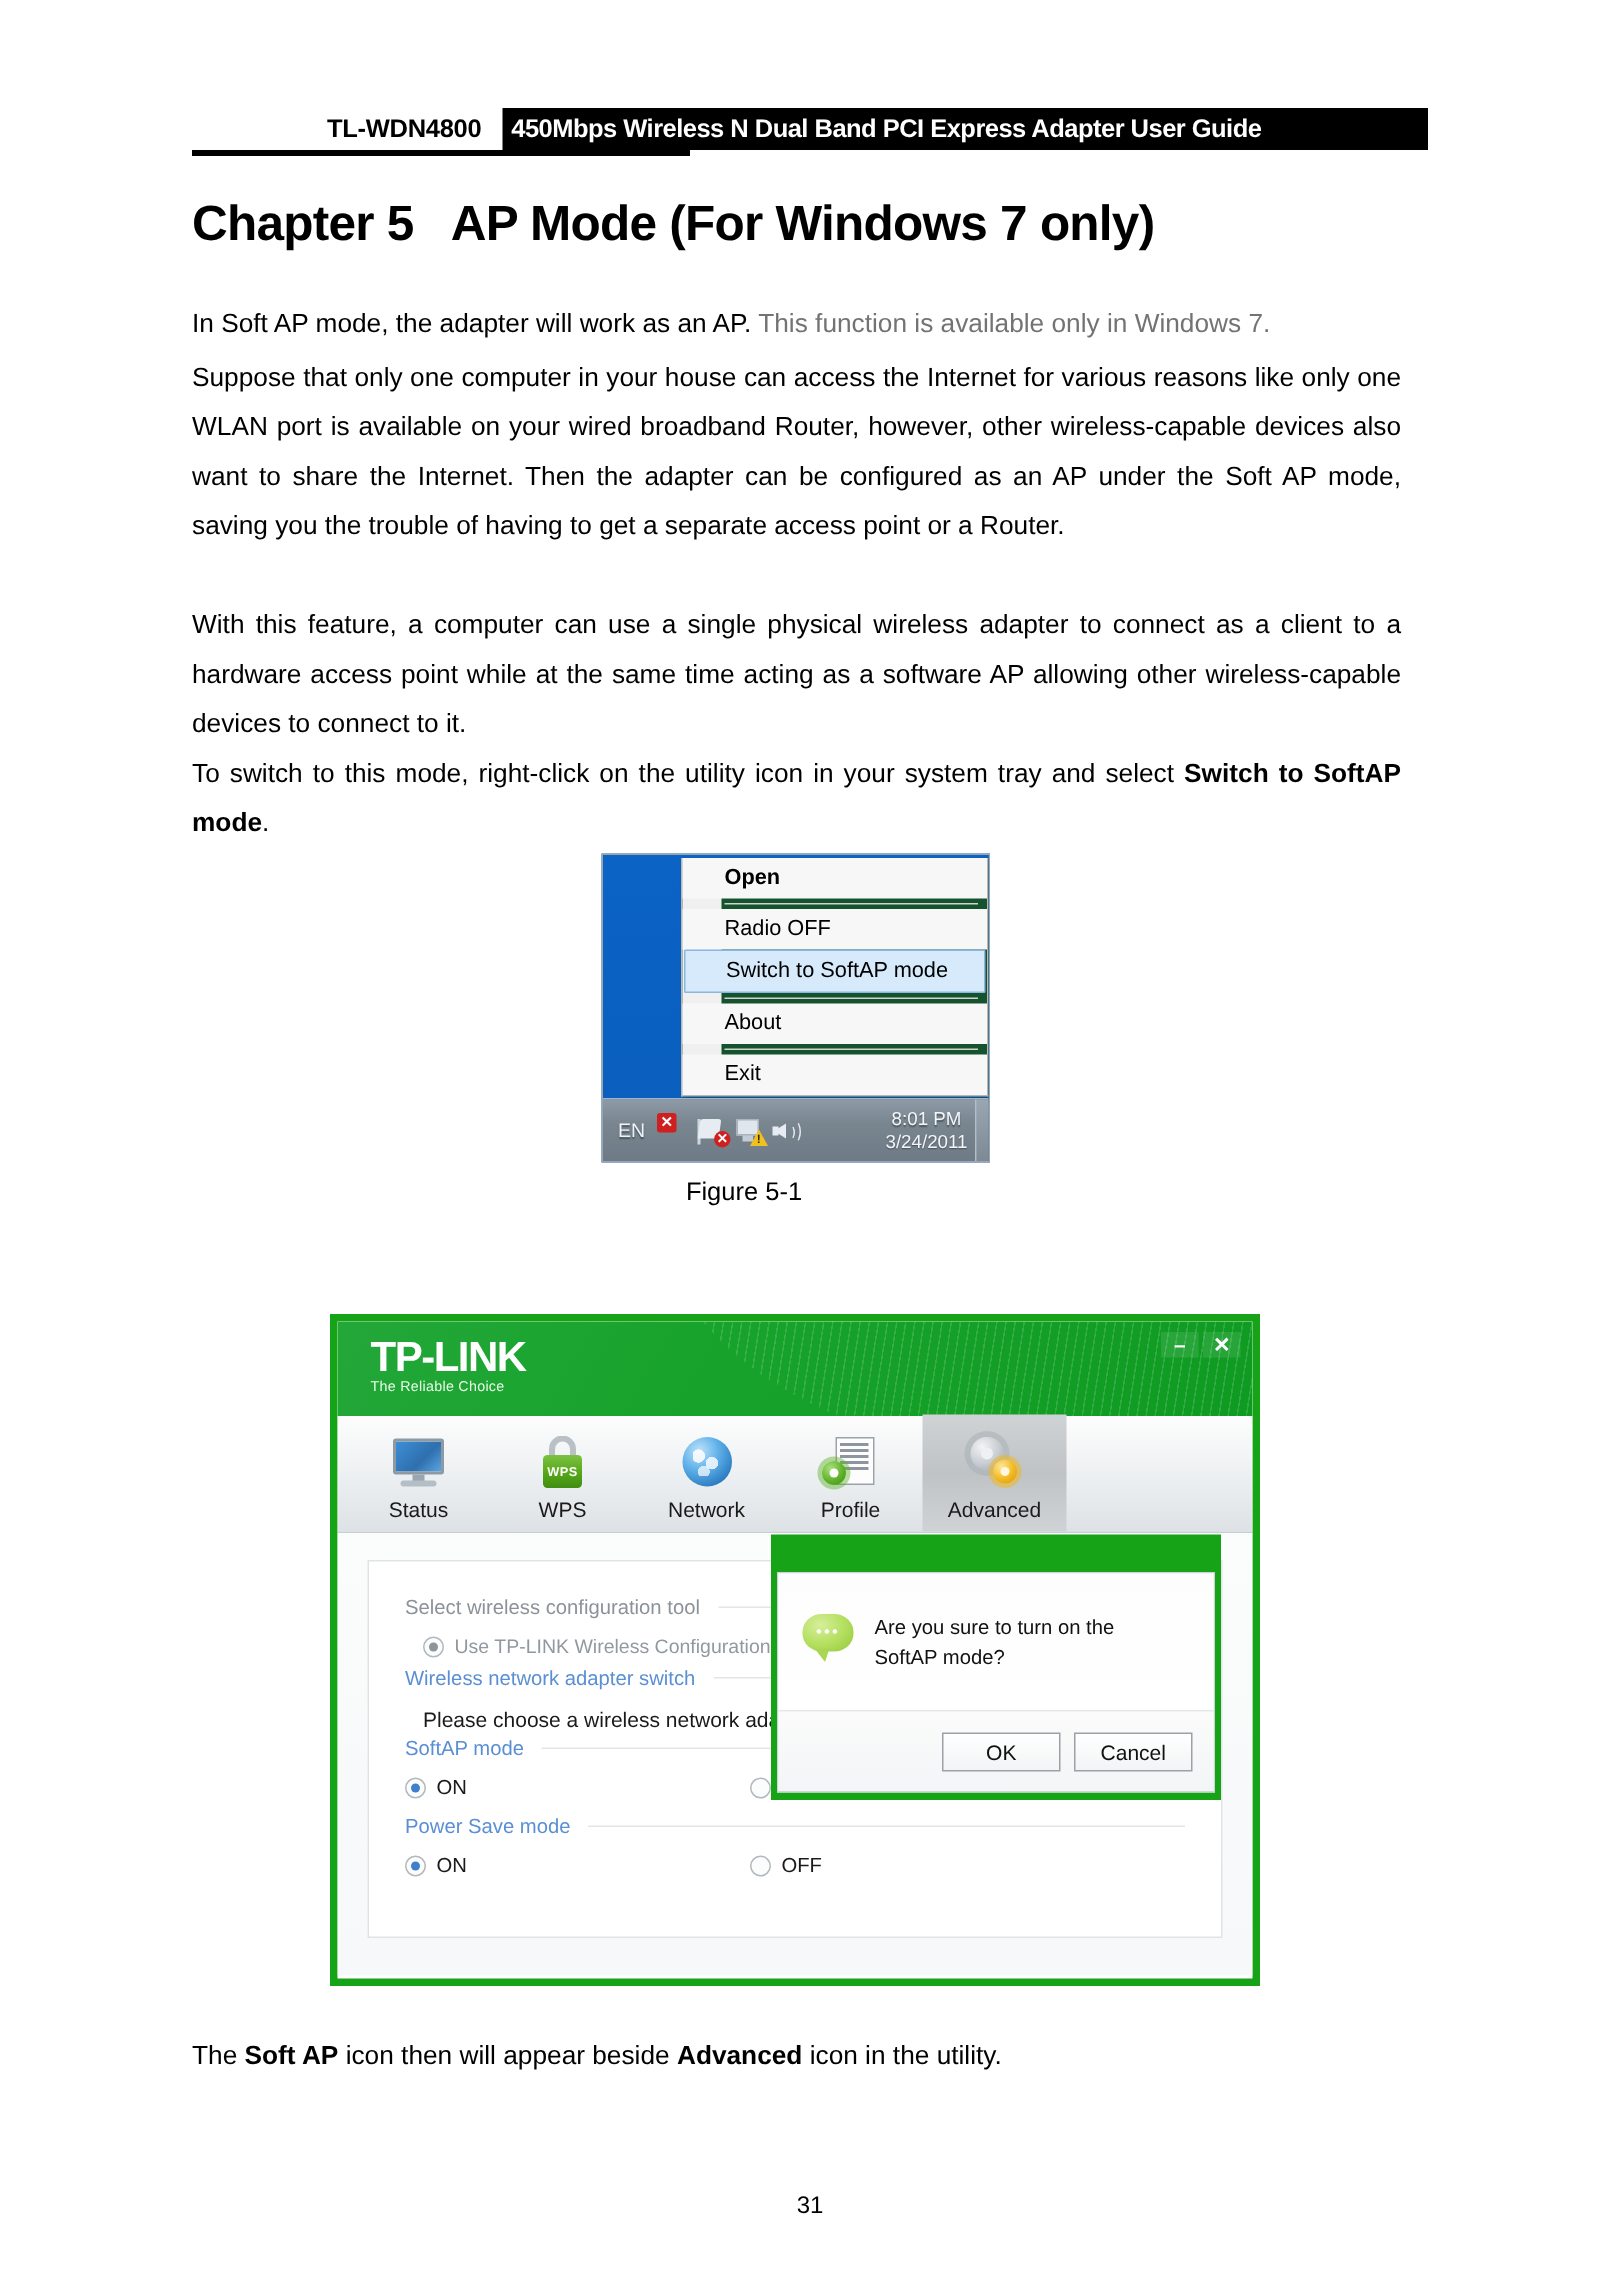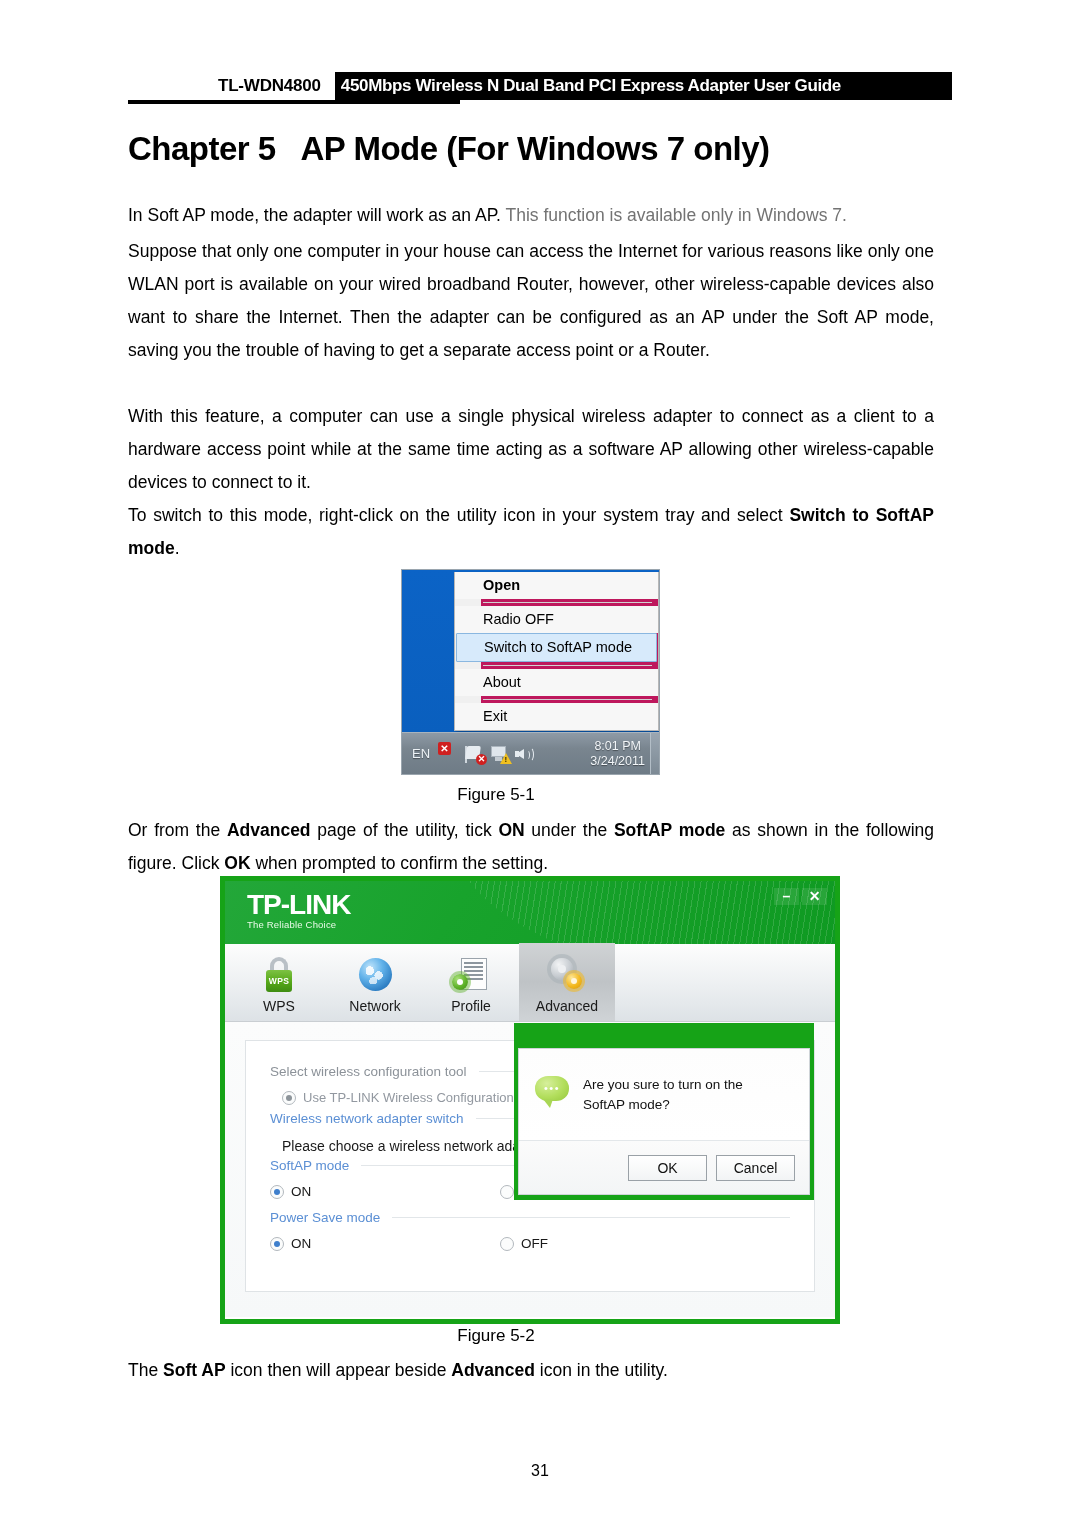--- a/index.html
+++ b/index.html
@@ -141,21 +141,21 @@
     position: absolute;
     left: 0; top: 0;
     width: 259px; height: 165px;
     background: linear-gradient(180deg,#0b63c6 0%, #0a5fbe 100%);
   }
   .ctx-menu {
     position: absolute;
     left: 52px;
     top: 2px;
     width: 205px;
-    background: #be185d;
+    background: #14532d;
     border: 1px solid #b7b7b7;
     border-top: none;
     box-sizing: border-box;
     box-shadow: 2px 2px 3px rgba(0,0,0,0.25);
   }
   .ctx-left-strip {
     position: absolute;
     left: 0; top: 0; bottom: 0;
     width: 26px;
     background: #f0f0f0;
@@ -677,39 +677,44 @@
       <div class="tb-clock">
         <div>8:01 PM</div>
         <div>3/24/2011</div>
       </div>
       <div class="tb-showdesk"></div>
     </div>
   </div>
 
   <div class="fig-caption cap1">Figure 5-1</div>
 
-  <div class="body-block b5">
-    <span>Or from the </span><b>Advanced</b><span> page of the utility, tick </span><b>ON</b><span> under the </span><b>SoftAP mode</b><span> as shown in the following figure. Click </span><b>OK</b><span> when prompted to confirm the setting.</span>
-  </div>
 
   <div class="fig2">
 
     <div class="tp-banner">
       <div class="tp-logo">
         <div class="name">TP-LINK</div>
         <div class="tag">The Reliable Choice</div>
       </div>
       <div class="win-ctrls">
         <div class="win-btn">–</div>
         <div class="win-btn">✕</div>
       </div>
     </div>
 
     <div class="tp-tabs">
 
+      <div class="tp-tab">
+        <div class="tab-ico i-monitor">
+          <span class="m-screen"></span>
+            <span class="m-neck"></span>
+            <span class="m-base"></span>
+        </div>
+        <div class="tab-label">Status</div>
+      </div>
 
       <div class="tp-tab">
         <div class="tab-ico i-lock">
           <span class="shackle"></span>
           <span class="body">WPS</span>
         </div>
         <div class="tab-label">WPS</div>
       </div>
 
       <div class="tp-tab">
@@ -807,21 +812,20 @@
         </div>
         <div class="modal-btns">
           <div class="btn">OK</div>
           <div class="btn">Cancel</div>
         </div>
       </div>
     </div>
 
   </div>
 
-  <div class="fig-caption cap2">Figure 5-2</div>
 
   <div class="body-block b6 nojust">
     <span>The </span><b>Soft AP</b><span> icon then will appear beside </span><b>Advanced</b><span> icon in the utility.</span>
   </div>
 
   <div class="page-number">31</div>
 
 </div>
 
 </body></html>

